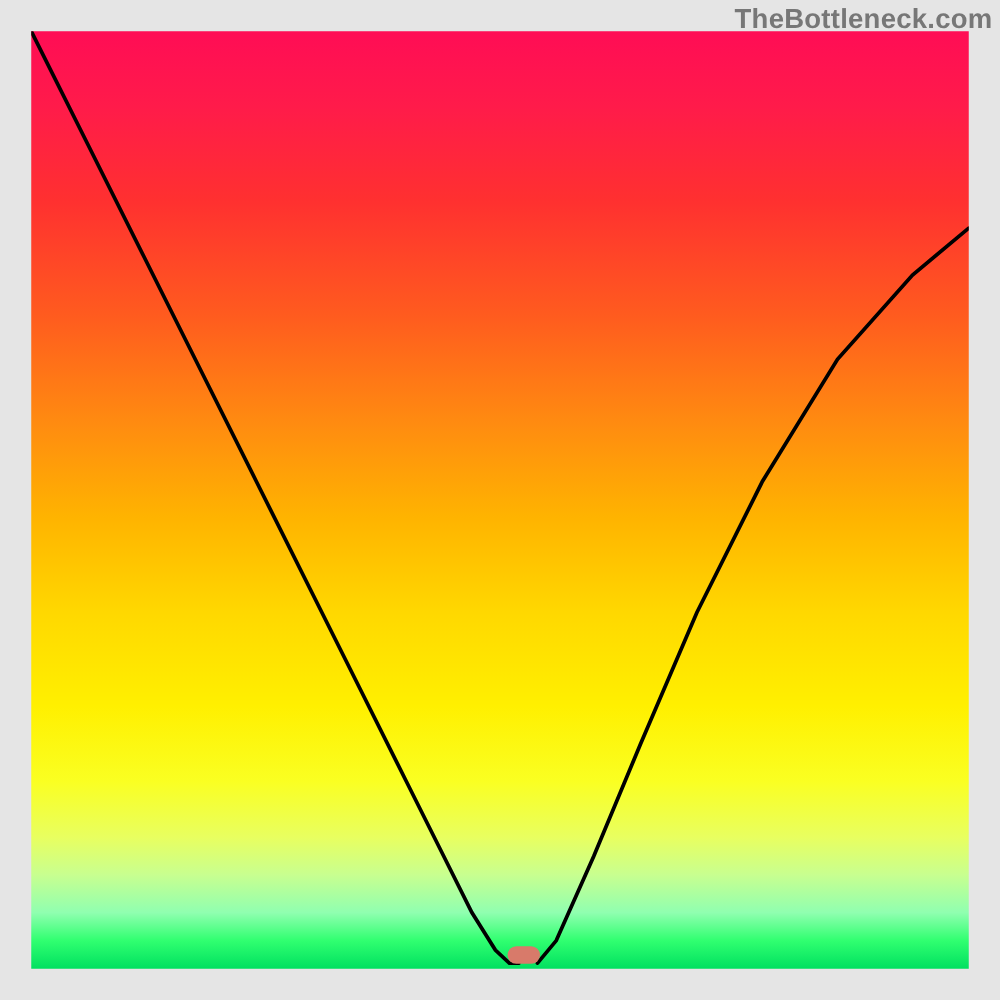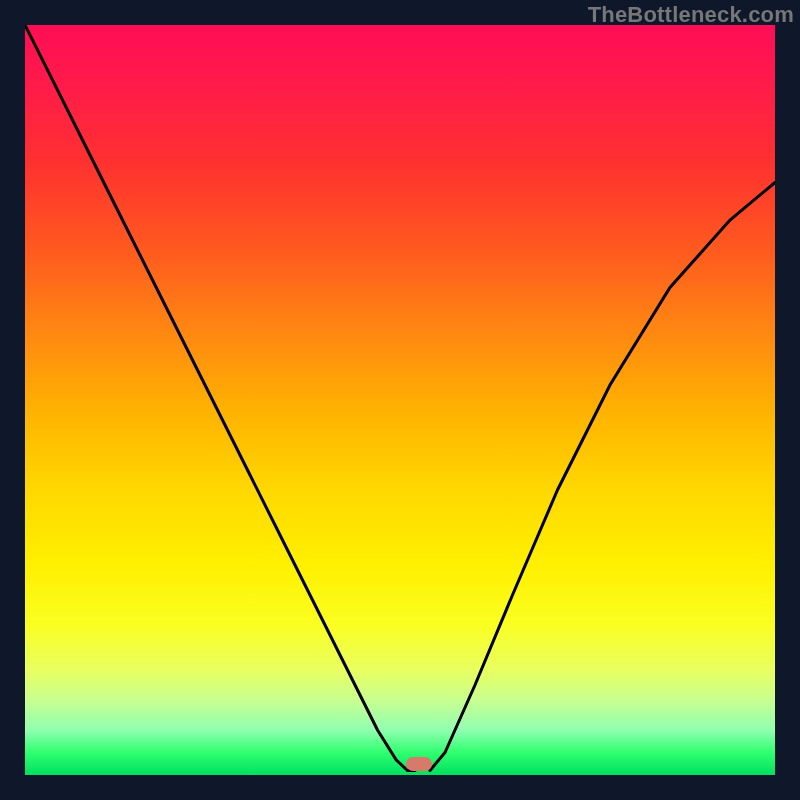--- a/index.html
+++ b/index.html
@@ -8,21 +8,21 @@
     width: 800px;
     height: 800px;
     background: #000;
     overflow: hidden;
     font-family: Arial, Helvetica, sans-serif;
   }
   .frame {
     position: relative;
     width: 800px;
     height: 800px;
-    background: #0f172a;
+    background: #e5e5e5;
     text-align: right;
   }
   .plot {
     position: absolute;
     left: 25px;
     top: 25px;
     width: 750px;
     height: 750px;
     
     background: linear-gradient(to bottom,

